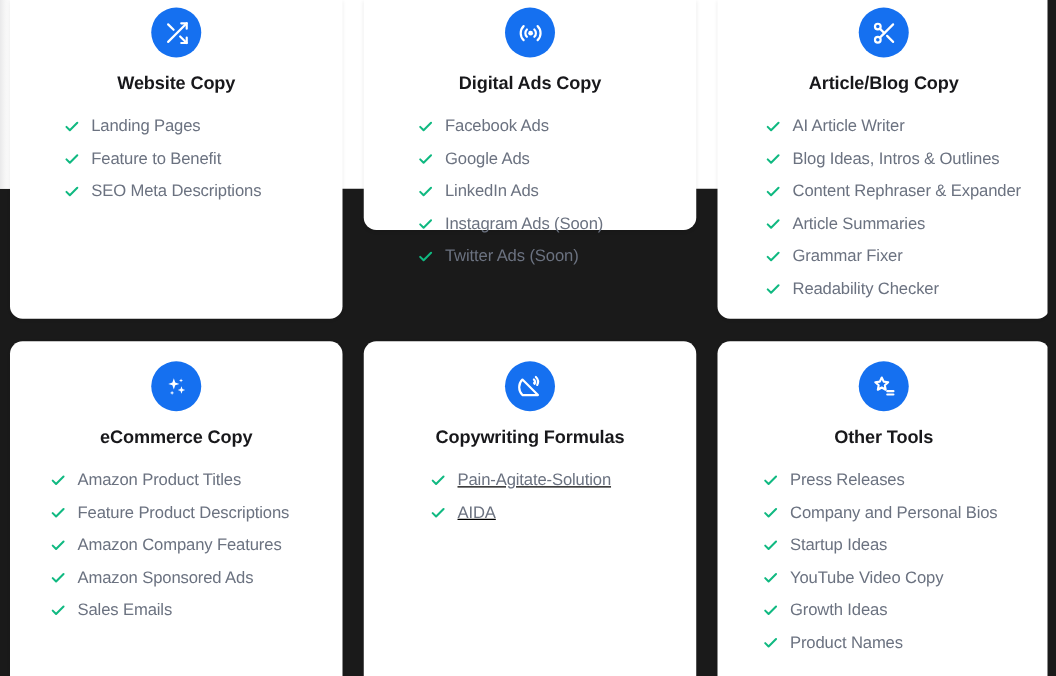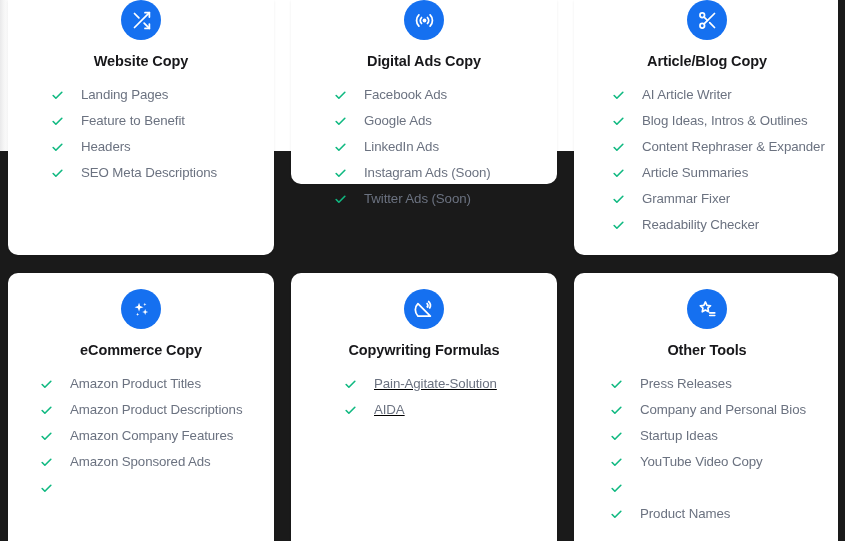--- a/index.html
+++ b/index.html
@@ -73,20 +73,21 @@
     background: #ffffff;
     border-radius: 10px;
     padding: 0 14px;
     position: relative;
     box-shadow: 0 1px 3px rgba(0,0,0,0.07);
   }
 
   .row-1 .card {
     height: 255px;
     border-radius: 0 0 10px 10px;
+    padding-top: 6px;
   }
   .row-1 .card.short { height: 184px; }
 
   .row-2 .card {
     height: 276px;
     border-radius: 10px 10px 0 0;
     padding-top: 16px;
   }
 
   .card-icon {
@@ -115,21 +116,21 @@
   }
 
   .feature-list {
     list-style: none;
     margin-top: 13px;
   }
 
   .feature-item {
     display: flex;
     align-items: flex-start;
-    gap: 17px;
+    gap: 9px;
     height: 26px;
     line-height: 26px;
   }
 
   .check-icon {
     flex: 0 0 auto;
     width: 13px;
     height: 26px;
     display: flex;
     align-items: center;
@@ -204,28 +205,20 @@
                 </svg>
             </span>
             <span class="feature-label">Feature to Benefit</span>
           </li>
           <li class="feature-item">
             <span class="check-icon">
               <svg viewBox="0 0 24 24" fill="none" stroke="#10b981" stroke-width="3" stroke-linecap="round" stroke-linejoin="round">
                   <polyline points="20 6 9 17 4 12"></polyline>
                 </svg>
             </span>
-            <span class="feature-label">Headers</span>
-          </li>
-          <li class="feature-item">
-            <span class="check-icon">
-              <svg viewBox="0 0 24 24" fill="none" stroke="#10b981" stroke-width="3" stroke-linecap="round" stroke-linejoin="round">
-                  <polyline points="20 6 9 17 4 12"></polyline>
-                </svg>
-            </span>
             <span class="feature-label">SEO Meta Descriptions</span>
           </li>
         </ul>
       </div>
 
       <div class="card col-2 short">
         <div class="card-icon">
           <svg viewBox="0 0 24 24" fill="none" stroke="#ffffff" stroke-width="2" stroke-linecap="round" stroke-linejoin="round">
             <circle cx="12" cy="12" r="2.2" fill="#ffffff" stroke="none"></circle>
             <path d="M8.6 15.4a4.8 4.8 0 0 1 0-6.8"></path>
@@ -364,21 +357,21 @@
                 </svg>
             </span>
             <span class="feature-label">Amazon Product Titles</span>
           </li>
           <li class="feature-item">
             <span class="check-icon">
               <svg viewBox="0 0 24 24" fill="none" stroke="#10b981" stroke-width="3" stroke-linecap="round" stroke-linejoin="round">
                   <polyline points="20 6 9 17 4 12"></polyline>
                 </svg>
             </span>
-            <span class="feature-label">Amazon Product Descriptions</span>
+            <span class="feature-label">Feature Product Descriptions</span>
           </li>
           <li class="feature-item">
             <span class="check-icon">
               <svg viewBox="0 0 24 24" fill="none" stroke="#10b981" stroke-width="3" stroke-linecap="round" stroke-linejoin="round">
                   <polyline points="20 6 9 17 4 12"></polyline>
                 </svg>
             </span>
             <span class="feature-label">Amazon Company Features</span>
           </li>
           <li class="feature-item">
@@ -388,20 +381,21 @@
                 </svg>
             </span>
             <span class="feature-label">Amazon Sponsored Ads</span>
           </li>
           <li class="feature-item">
             <span class="check-icon">
               <svg viewBox="0 0 24 24" fill="none" stroke="#10b981" stroke-width="3" stroke-linecap="round" stroke-linejoin="round">
                   <polyline points="20 6 9 17 4 12"></polyline>
                 </svg>
             </span>
+            <span class="feature-label">Sales Emails</span>
           </li>
         </ul>
       </div>
 
       <div class="card col-2">
         <div class="card-icon">
           <svg viewBox="0 0 24 24" fill="none" stroke="#ffffff" stroke-width="2" stroke-linecap="round" stroke-linejoin="round">
             <path d="M4.5 19.5 A10 10 0 0 1 4.5 5.3 L18.7 19.5 Z"></path>
             <path d="M15.2 8.5 a4 4 0 0 1 0 0"></path>
             <path d="M15.6 9.2 a3.4 3.4 0 0 0 -0.6 -4"></path>
@@ -470,20 +464,21 @@
                 </svg>
             </span>
             <span class="feature-label">YouTube Video Copy</span>
           </li>
           <li class="feature-item">
             <span class="check-icon">
               <svg viewBox="0 0 24 24" fill="none" stroke="#10b981" stroke-width="3" stroke-linecap="round" stroke-linejoin="round">
                   <polyline points="20 6 9 17 4 12"></polyline>
                 </svg>
             </span>
+            <span class="feature-label">Growth Ideas</span>
           </li>
           <li class="feature-item">
             <span class="check-icon">
               <svg viewBox="0 0 24 24" fill="none" stroke="#10b981" stroke-width="3" stroke-linecap="round" stroke-linejoin="round">
                   <polyline points="20 6 9 17 4 12"></polyline>
                 </svg>
             </span>
             <span class="feature-label">Product Names</span>
           </li>
         </ul>

